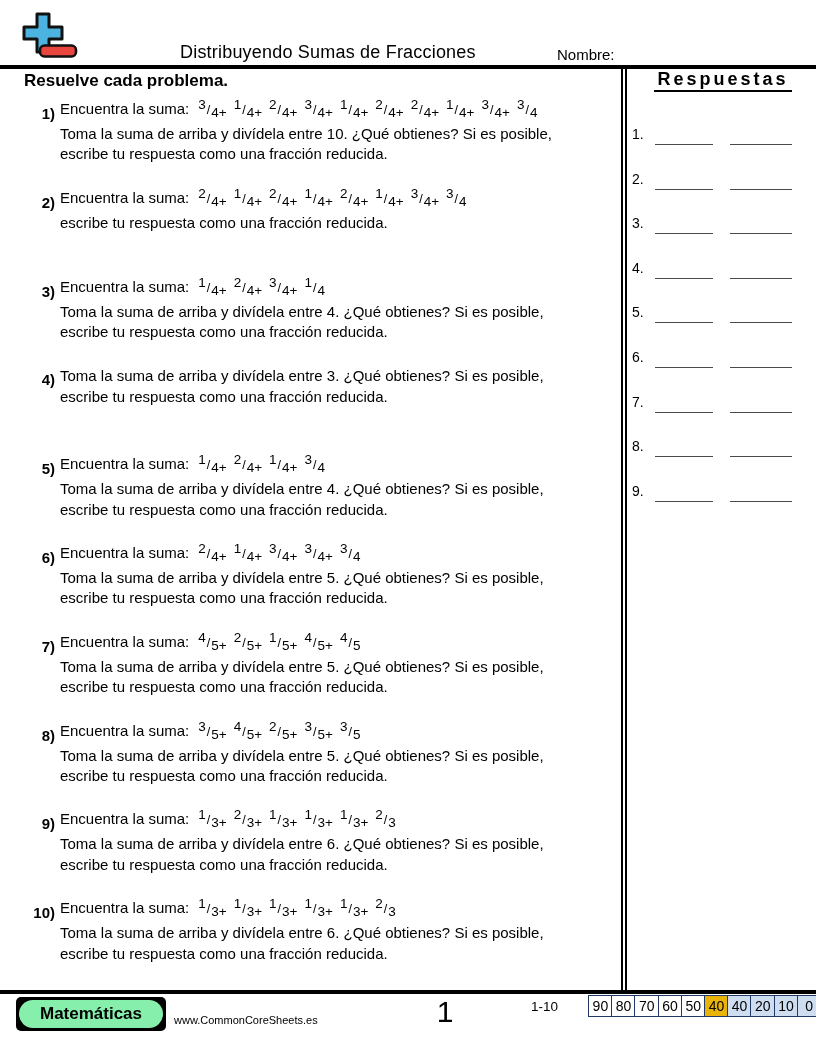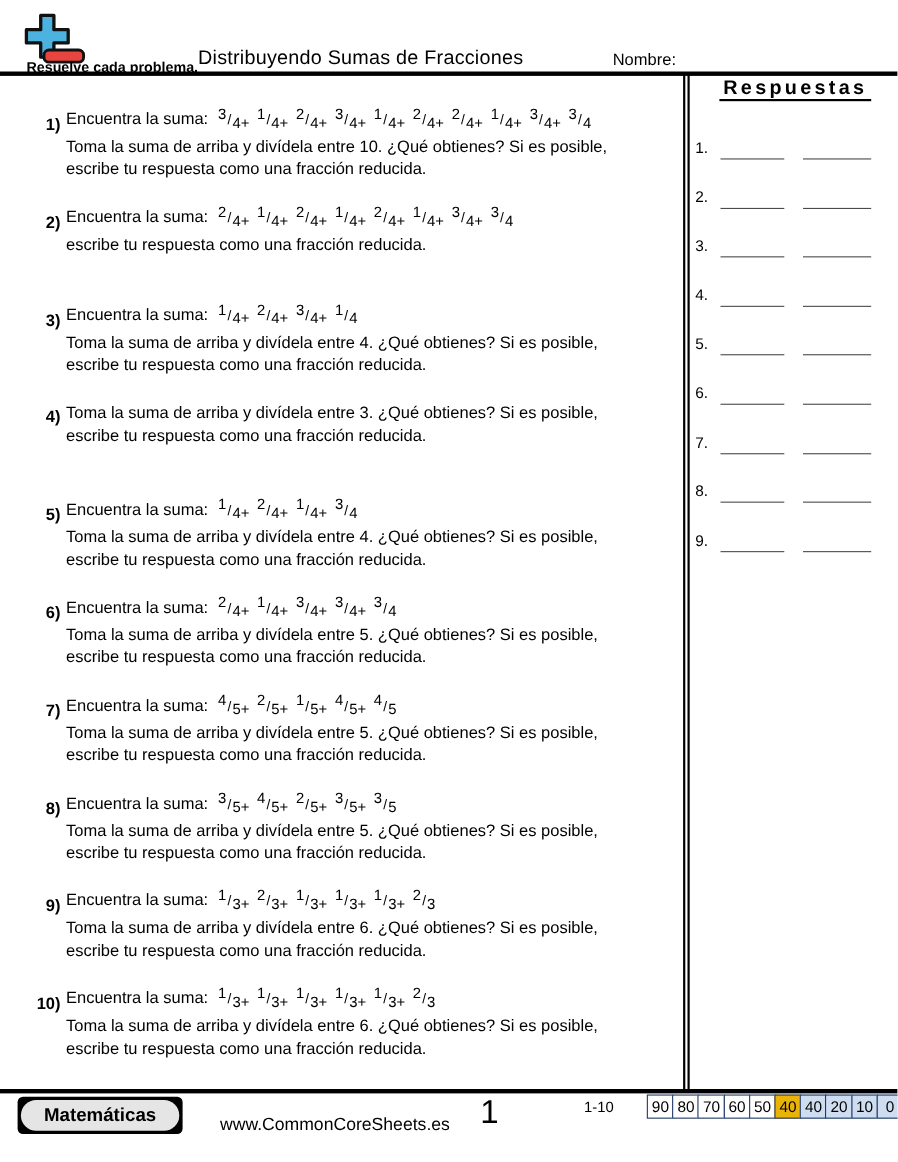--- a/index.html
+++ b/index.html
@@ -12,21 +12,21 @@
     overflow:hidden;
   }
   
   .logo { position:absolute; left:19px; top:11px; }
   .page-title {
     position:absolute; left:180px; top:42px; width:296px;
     font-size:18px; letter-spacing:0.2px; white-space:nowrap;
   }
   .name-label { position:absolute; left:557px; top:46px; font-size:15px; }
   .header-rule { position:absolute; left:0; top:65px; width:816px; height:3.5px; background:#000; }
-  .directions { position:absolute; left:24px; top:53px; font-size:13px; font-weight:bold; }
+  .directions { position:absolute; left:24px; top:71px; font-size:17px; font-weight:bold; }
 
   
   .col-sep {
     position:absolute; left:621px; top:68px; width:6px; height:923px;
     border-left:2px solid #000; border-right:2px solid #000;
   }
 
   
   .problems { position:absolute; left:24px; top:99px; width:595px; }
   .problem { position:relative; height:88.8px; }
@@ -58,25 +58,25 @@
   .blank.b1 { left:25px;  width:58px; }
   .blank.b2 { left:100px; width:62px; }
 
   
   .footer-rule { position:absolute; left:0; top:990px; width:816px; height:3.5px; background:#000; }
   .subject-badge {
     position:absolute; left:16px; top:997px; width:150px; height:34px;
     background:#000; border-radius:5px; padding:3px;
   }
   .badge-inner {
-    width:100%; height:100%; background:#e5e5e5; border-radius:14px;
+    width:100%; height:100%; background:#86efac; border-radius:14px;
     display:flex; align-items:center; justify-content:center;
     font-size:17px; font-weight:bold; color:#000;
   }
-  .website { position:absolute; left:174px; top:1014px; font-size:16px; text-decoration:none; color:#000;margin-left:26px; }
+  .website { position:absolute; left:174px; top:1014px; font-size:11px; text-decoration:none; color:#000; }
   .page-number { position:absolute; left:400px; top:995px; width:90px; text-align:center; font-size:30px; }
   .score-range { position:absolute; left:531px; top:999px; font-size:13.5px; }
   .score-table { position:absolute; left:588px; top:995px; display:flex; }
   .score-cell {
     width:24.8px; height:22px; margin-left:-1.6px;
     border:1.6px solid #203864; background:#fff;
     display:flex; align-items:center; justify-content:center;
     font-size:14px;
   }
   .score-table .score-cell:first-child { margin-left:0; }

